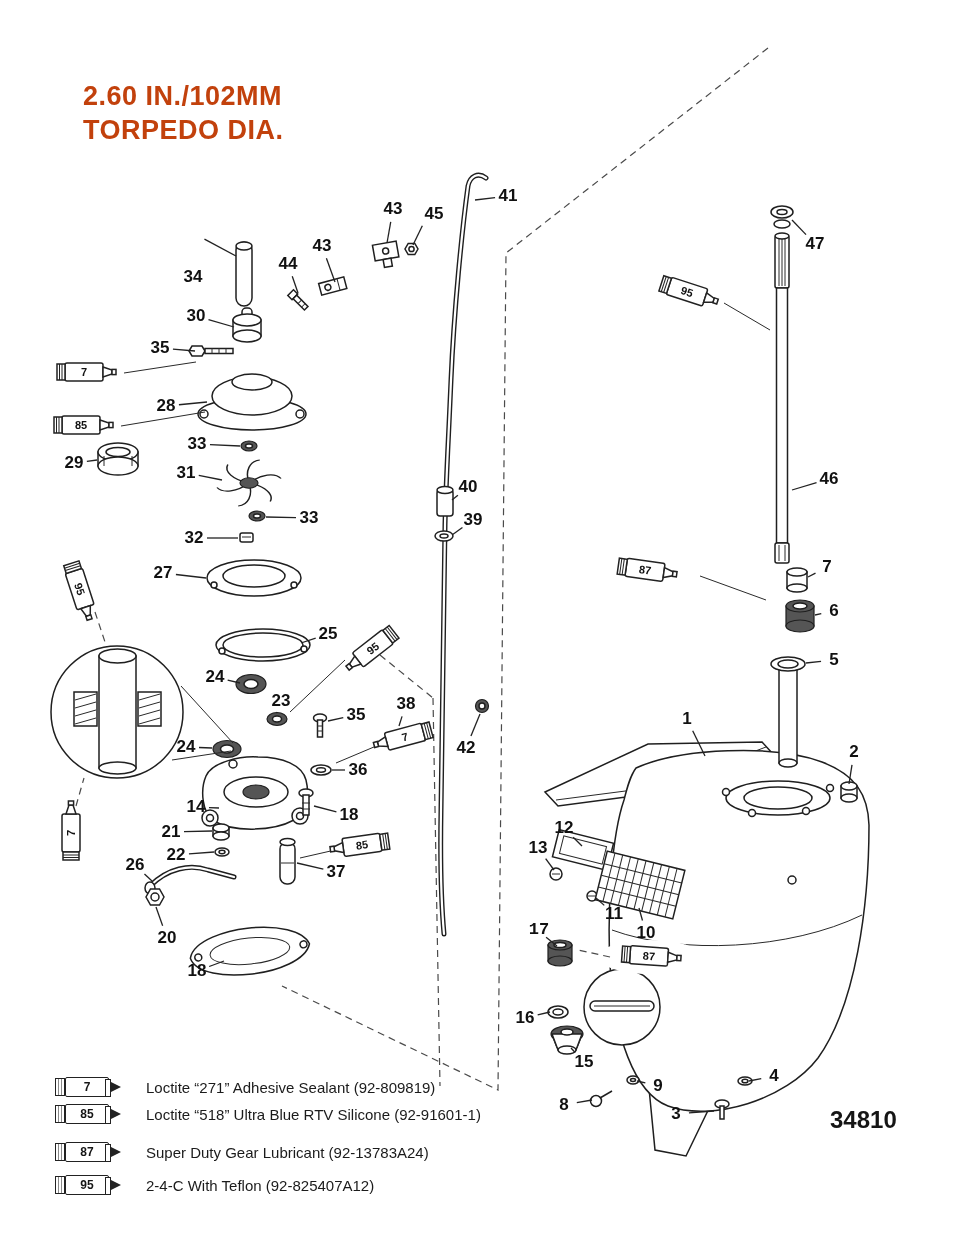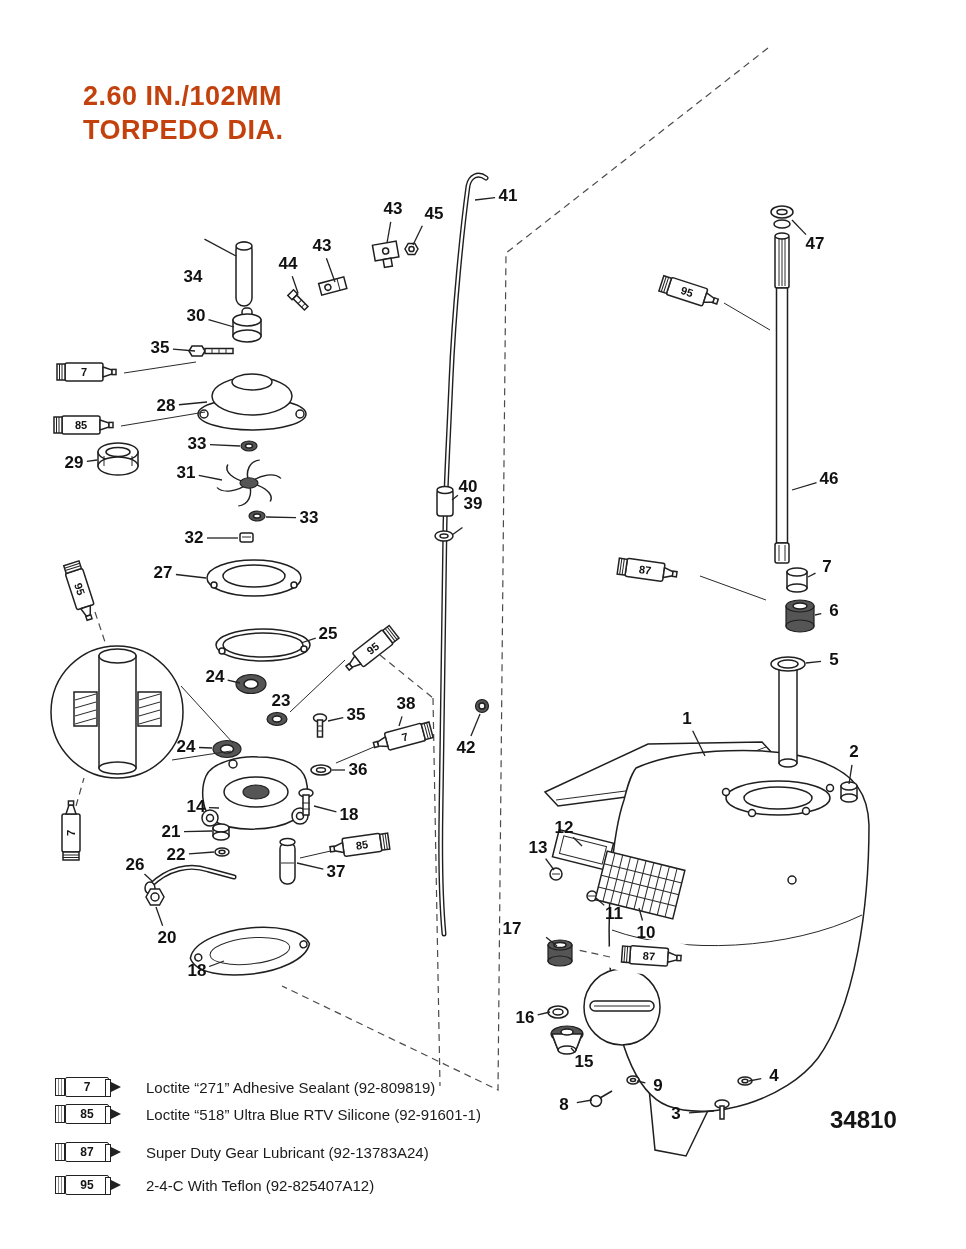--- a/index.html
+++ b/index.html
@@ -549,21 +549,21 @@
       <span class="callout" style="left: 288px; top: 264px;">44</span>
       <span class="callout" style="left: 196px; top: 316px;">30</span>
       <span class="callout" style="left: 160px; top: 348px;">35</span>
       <span class="callout" style="left: 166px; top: 406px;">28</span>
       <span class="callout" style="left: 197px; top: 444px;">33</span>
       <span class="callout" style="left: 74px; top: 463px;">29</span>
       <span class="callout" style="left: 186px; top: 473px; text-align: center;">31</span>
       <span class="callout" style="left: 309px; top: 518px;">33</span>
       <span class="callout" style="left: 194px; top: 538px;">32</span>
       <span class="callout" style="left: 468px; top: 487px;">40</span>
-      <span class="callout" style="left: 473px; top: 504px;">39</span>
+      <span class="callout" style="left: 473px; top: 520px;">39</span>
       <span class="callout" style="left: 163px; top: 573px;">27</span>
       <span class="callout" style="left: 328px; top: 634px;">25</span>
       <span class="callout" style="left: 215px; top: 677px;">24</span>
       <span class="callout" style="left: 281px; top: 701px;">23</span>
       <span class="callout" style="left: 356px; top: 715px;">35</span>
       <span class="callout" style="left: 406px; top: 704px;">38</span>
       <span class="callout" style="left: 186px; top: 747px;">24</span>
       <span class="callout" style="left: 466px; top: 748px;">42</span>
       <span class="callout" style="left: 358px; top: 770px;">36</span>
       <span class="callout" style="left: 196px; top: 807px;">14</span>
@@ -571,21 +571,21 @@
       <span class="callout" style="left: 171px; top: 832px;">21</span>
       <span class="callout" style="left: 176px; top: 855px; text-align: right;">22</span>
       <span class="callout" style="left: 336px; top: 872px;">37</span>
       <span class="callout" style="left: 135px; top: 865px;">26</span>
       <span class="callout" style="left: 167px; top: 938px;">20</span>
       <span class="callout" style="left: 197px; top: 971px;">18</span>
       <span class="callout" style="left: 564px; top: 828px;">12</span>
       <span class="callout" style="left: 538px; top: 848px;">13</span>
       <span class="callout" style="left: 614px; top: 914px;">11</span>
       <span class="callout" style="left: 646px; top: 933px;">10</span>
-      <span class="callout" style="left: 512px; top: 929px;">17</span>
+      <span class="callout" style="left: 539px; top: 929px; font-family: Liberation Mono, monospace;">17</span>
       <span class="callout" style="left: 525px; top: 1018px;">16</span>
       <span class="callout" style="left: 584px; top: 1062px;">15</span>
       <span class="callout" style="left: 564px; top: 1105px;">8</span>
       <span class="callout" style="left: 658px; top: 1086px;">9</span>
       <span class="callout" style="left: 676px; top: 1114px;">3</span>
       <span class="callout" style="left: 774px; top: 1076px;">4</span>
       <span class="callout" style="left: 854px; top: 752px;">2</span>
       <span class="callout" style="left: 687px; top: 719px;">1</span>
       <span class="callout" style="left: 815px; top: 244px;">47</span>
       <span class="callout" style="left: 829px; top: 479px;">46</span>

